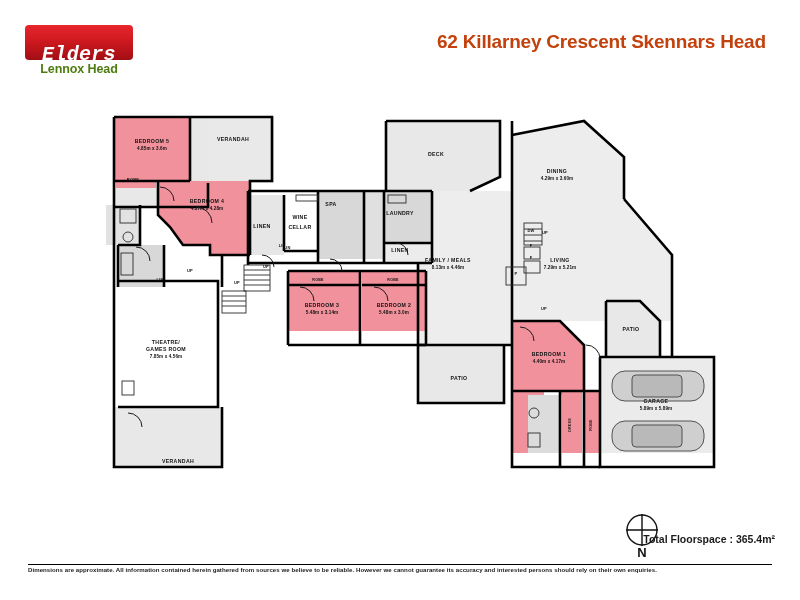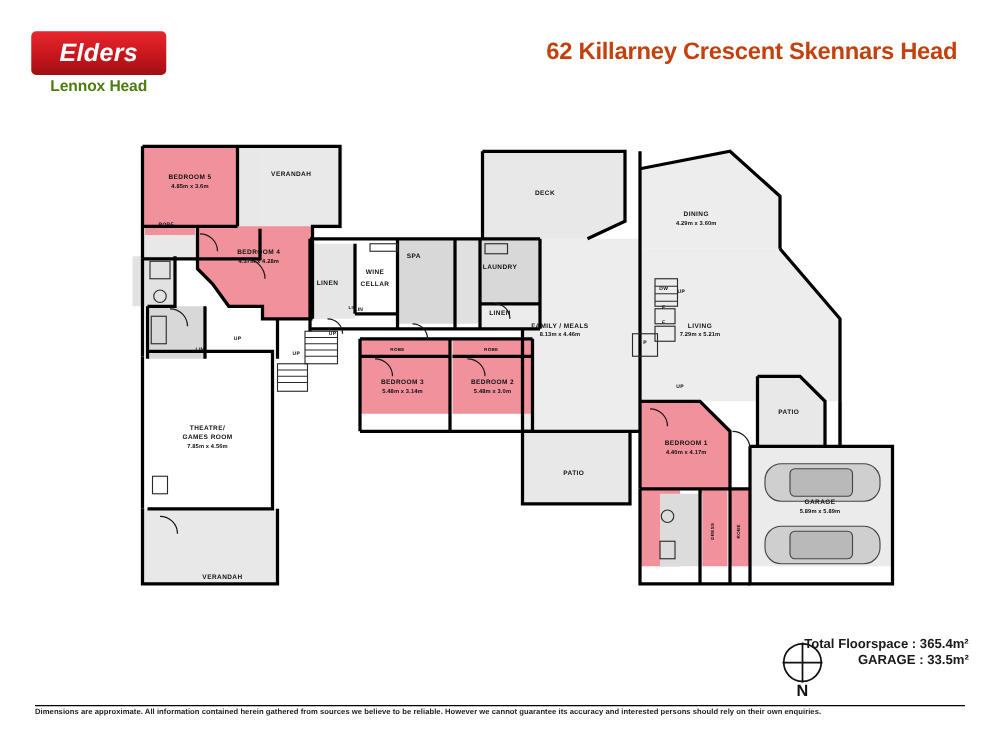--- a/index.html
+++ b/index.html
@@ -12,25 +12,25 @@
   #header{position:absolute;left:0;top:0;width:800px;height:95px;}
   #logo{
     position:absolute;left:25px;top:25px;width:108px;height:55px;
   }
   #logo-badge{
     position:absolute;left:0;top:0;width:108px;height:35px;
     background:linear-gradient(180deg,#e8262d 0%,#c8161d 55%,#a00f15 100%);
     border-radius:4px;
   }
   #logo-word{
-    position:absolute;left:0;top:1px;width:108px;height:35px;
+    position:absolute;left:0;top:12px;width:108px;height:35px;
     display:flex;align-items:center;justify-content:center;
     color:#ffffff;font-style:italic;font-weight:bold;font-size:20px;
     letter-spacing:.3px;
-    font-family:Liberation Sans, sans-serif;
+    font-family:Liberation Mono, monospace;
   }
   #logo-sub{
     position:absolute;left:0;top:37px;width:108px;
     text-align:center;color:#4d7c0f;font-weight:bold;font-size:12.5px;
     letter-spacing:-.1px;
   }
   #page-title{
     position:absolute;left:437px;top:31px;
     font-size:19px;font-weight:bold;color:#c2410c;letter-spacing:-.2px;
   }
@@ -43,21 +43,21 @@
   .rm-xs{font-size:3.6px;font-weight:bold;letter-spacing:.25px;}
   .rm-up{font-size:4px;font-weight:bold;letter-spacing:.2px;}
   
   #compass{position:absolute;left:622px;top:512px;width:40px;height:46px;}
   #compass svg{display:block;}
   #areas{
     position:absolute;left:560px;top:509px;width:215px;
     text-align:right;font-size:10.5px;font-weight:bold;color:#1a1a1a;
     line-height:12.6px;
   }
-  #areas .row{white-space:nowrap;}
+  #areas .row{white-space:nowrap;margin-top:24px;}
   #rule{
     position:absolute;left:28px;top:564px;width:744px;height:1px;background:#000000;
   }
   #disclaimer{
     position:absolute;left:28px;top:566px;width:748px;
     font-size:6.1px;font-weight:bold;color:#1c1c1c;letter-spacing:.05px;
     white-space:nowrap;
   }
 </style>
 </head>
@@ -286,17 +286,16 @@
 <div id="compass">
   <svg width="40" height="46" viewBox="0 0 40 46" xmlns="http://www.w3.org/2000/svg">
     <circle cx="20" cy="18" r="15" fill="none" stroke="#111111" stroke-width="1.4"></circle>
     <path d="M20,2 L20,34 M4,18 L36,18" stroke="#111111" stroke-width="1.4"></path>
     <text x="20" y="45" text-anchor="middle" font-family="Liberation Sans, sans-serif" font-size="13" font-weight="bold" fill="#111111">N</text>
   </svg>
 </div>
 
 <div id="areas">
   <div class="row">Total Floorspace : 365.4m²</div>
-  <div class="row">GARAGE : 33.5m²</div>
 </div>
 
 <div id="rule"></div>
 <div id="disclaimer">Dimensions are approximate. All information contained herein gathered from sources we believe to be reliable.  However we cannot guarantee its accuracy and interested persons should rely on their own enquiries.</div>
 
 </body></html>

